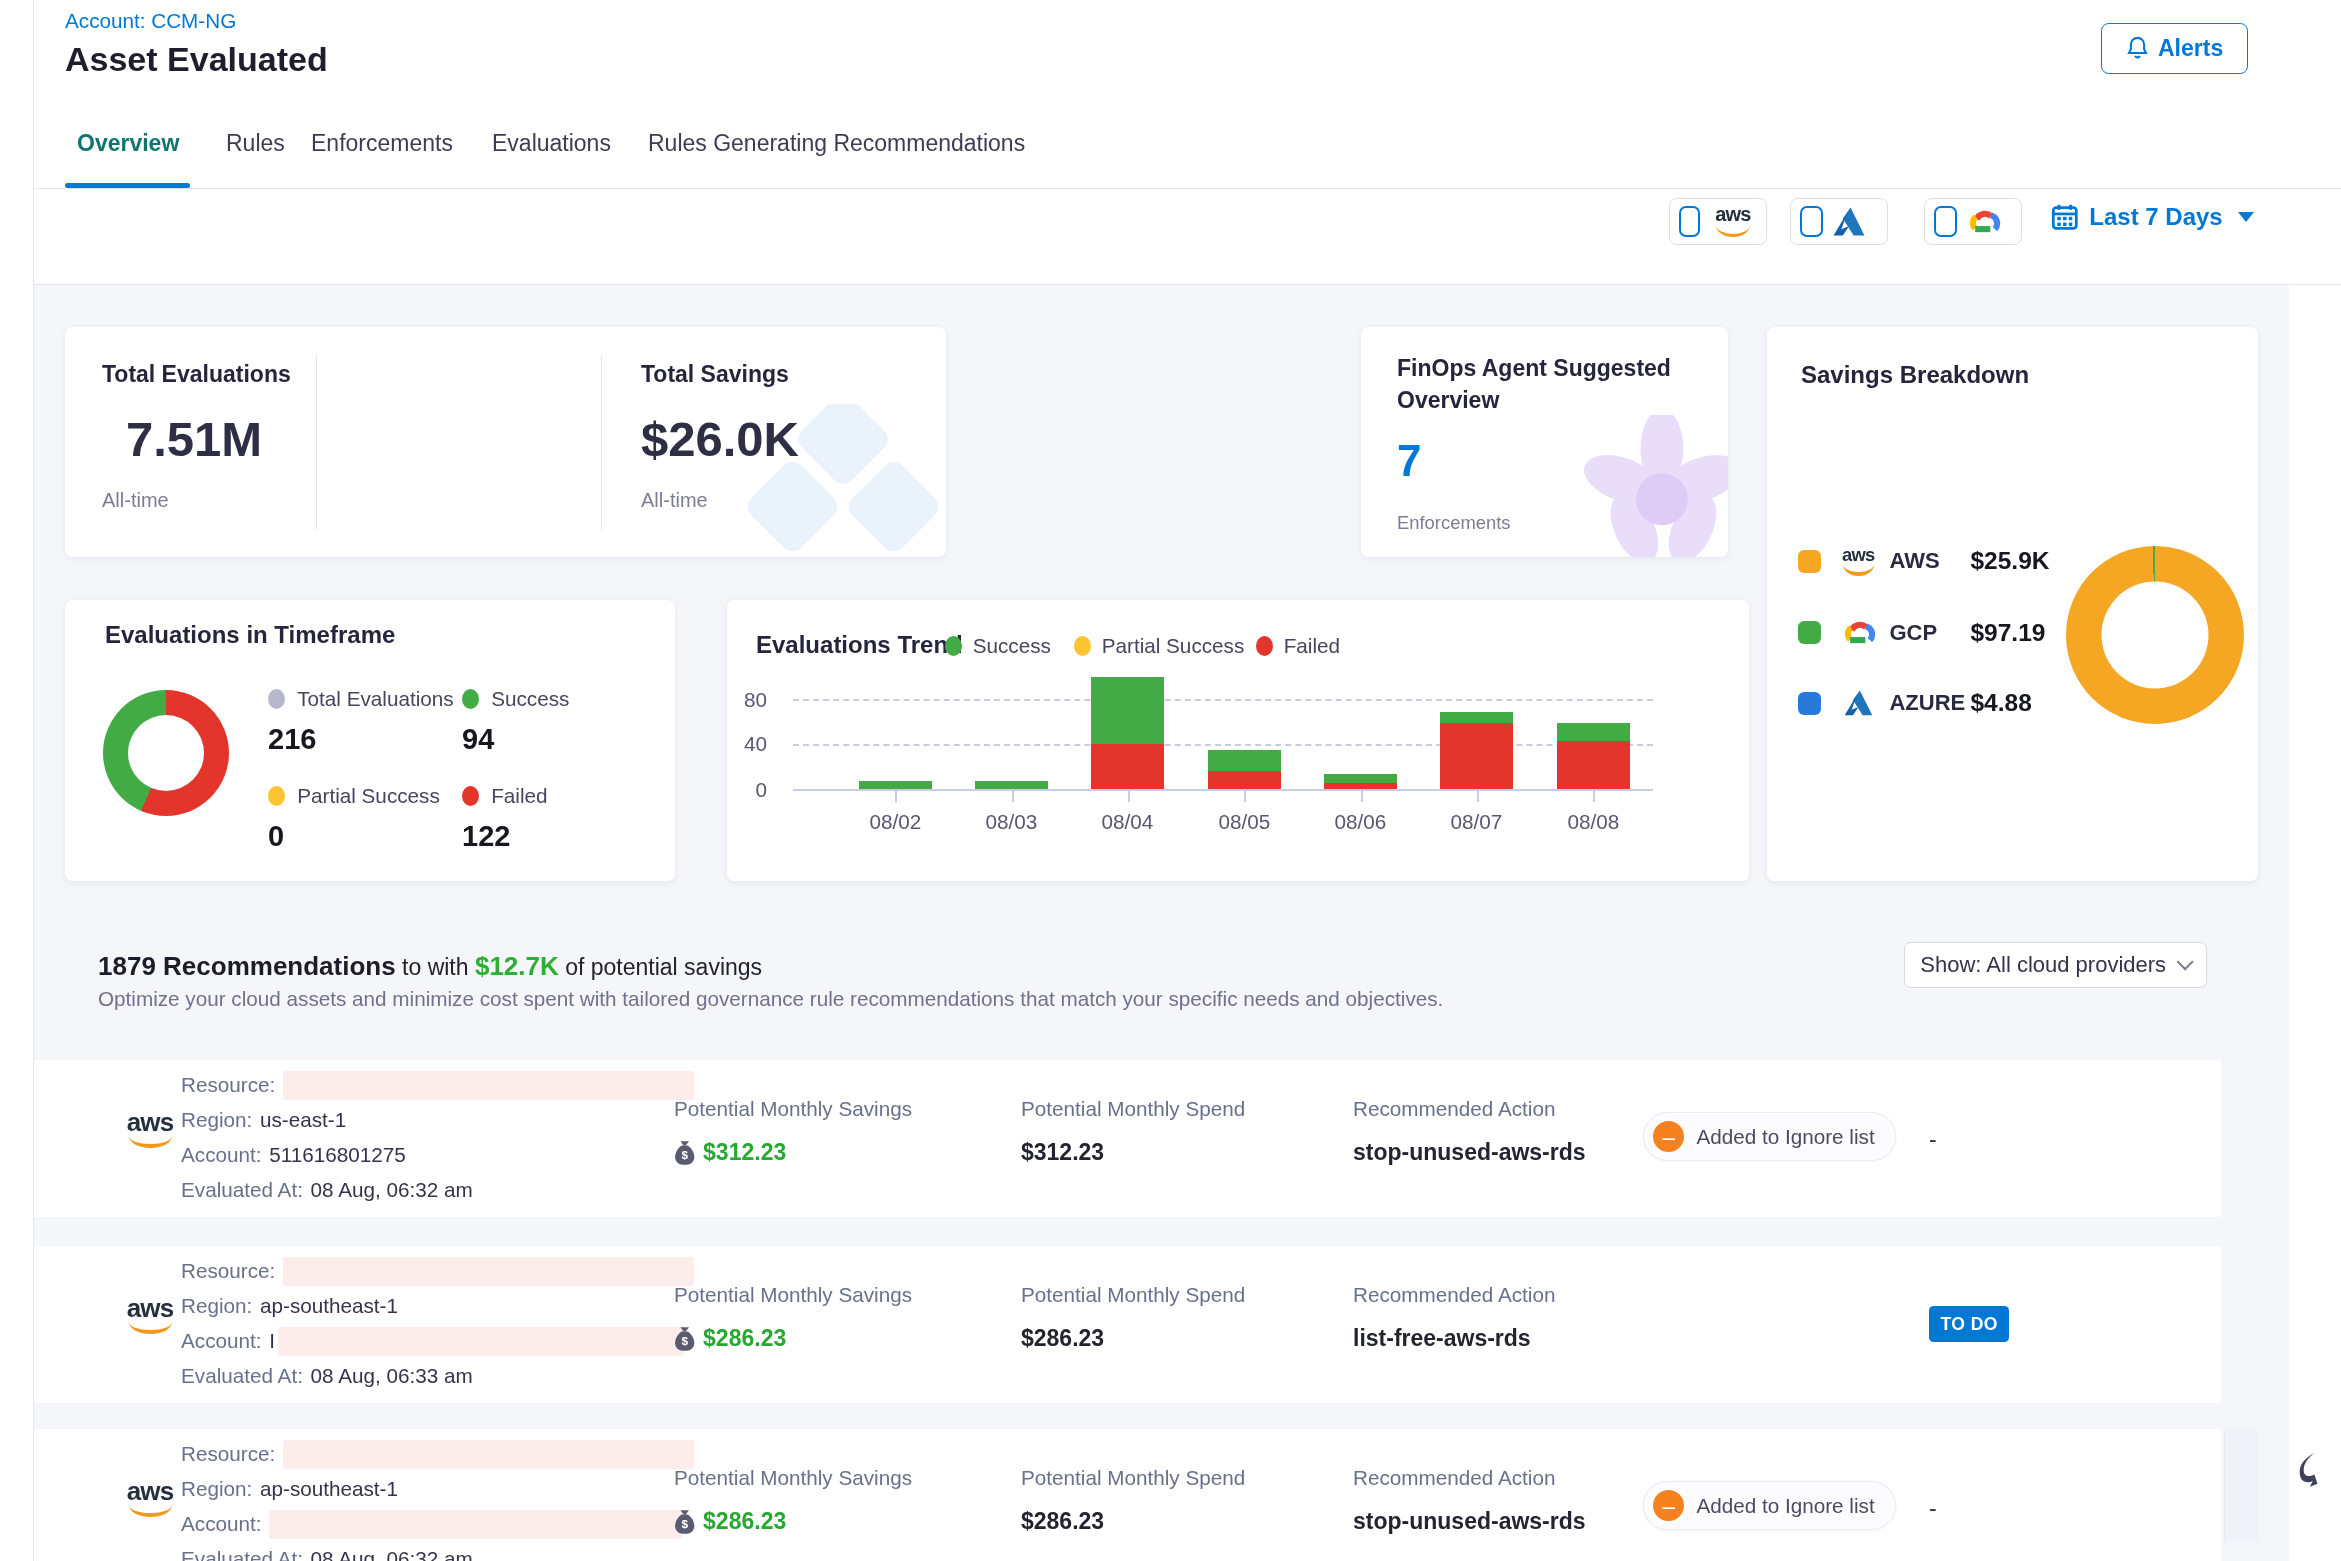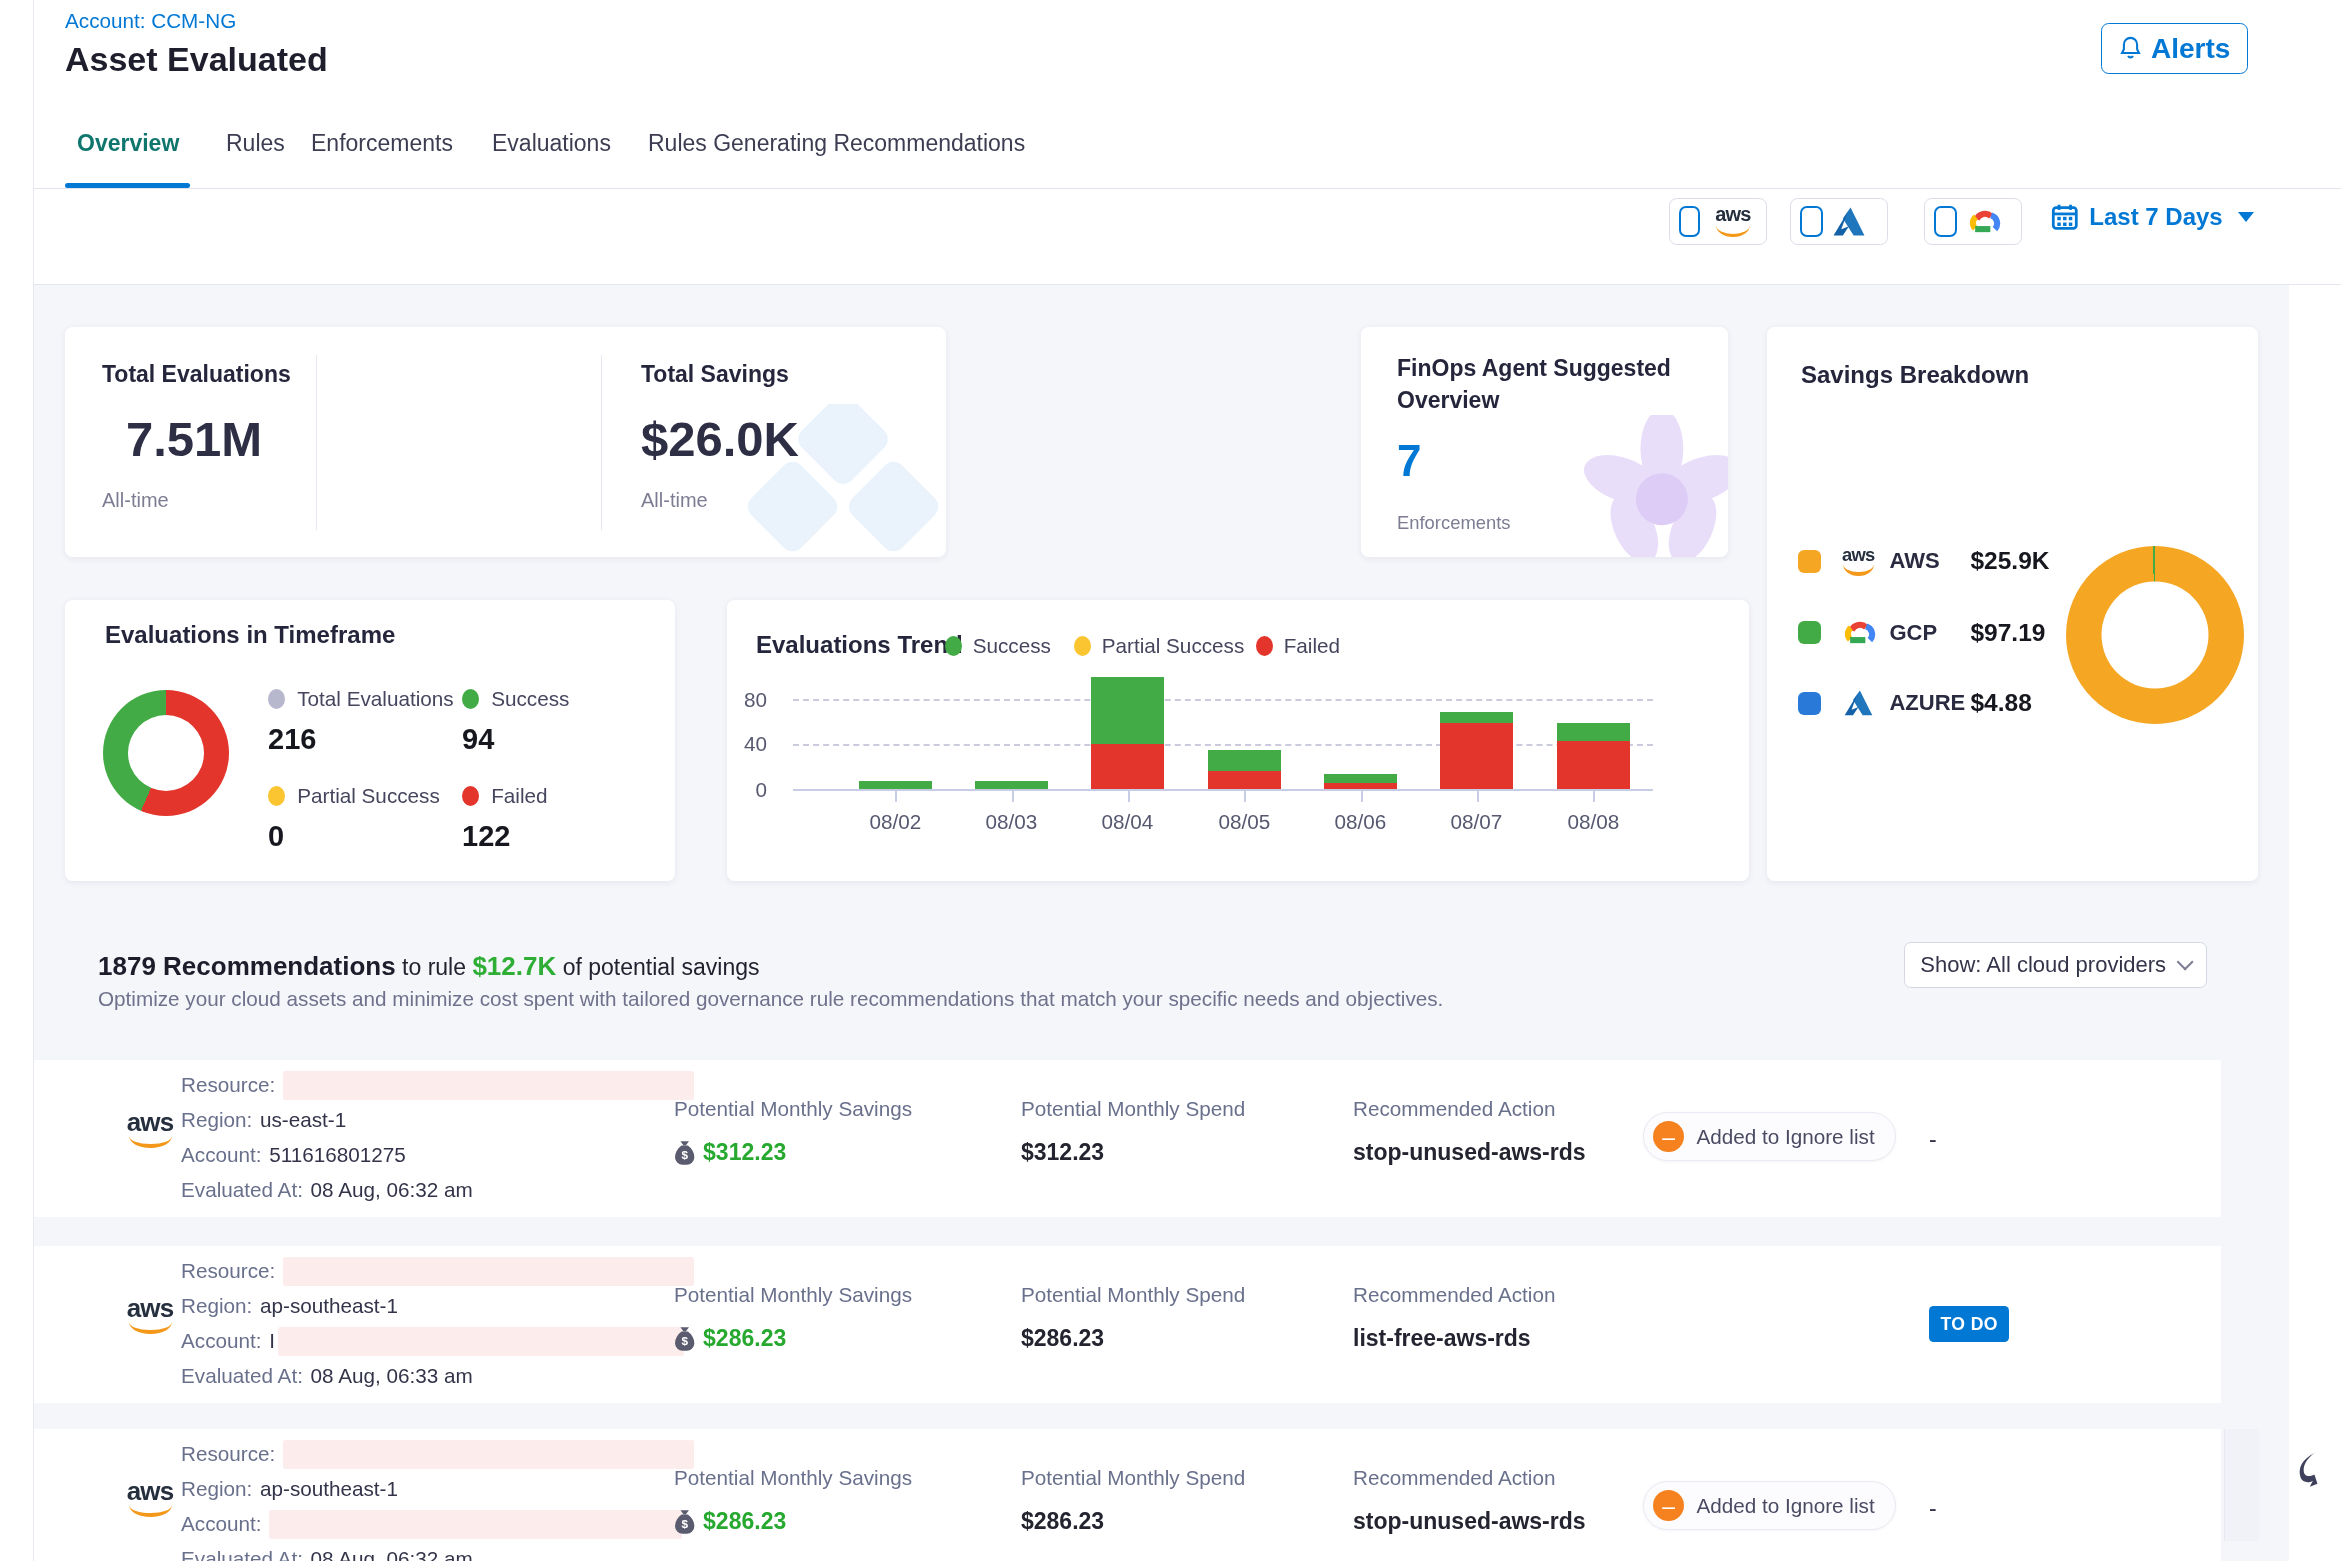--- a/index.html
+++ b/index.html
@@ -11,21 +11,21 @@
   #left-rail { position:absolute; left:0; top:0; width:34px; height:1561px;
                background:#ffffff; border-right:0.8px solid #e7e8f1; }
 
   
   #header { position:absolute; left:34px; top:0; width:2308px; height:112px; background:#fff; }
   #account-link { position:absolute; left:31px; top:9.2px; font-size:20.7px; color:#0278d5; cursor:pointer; }
   #page-title { position:absolute; left:31px; top:40px; font-size:34px; font-weight:bold; color:#1e1e2d; }
   #alerts-btn { position:absolute; left:2067px; top:23px; width:147px; height:51px;
                 border:1.9px solid #0278d5; border-radius:7.7px; background:#fff;
                 display:flex; align-items:center; justify-content:center; gap:9.2px; cursor:pointer; }
-  #alerts-btn span { color:#0278d5; font-size:28px; font-weight:bold; }
+  #alerts-btn span { color:#0278d5; font-size:23px; font-weight:bold; }
 
   
   #tabbar { position:absolute; left:34px; top:112px; width:2308px; height:77px; background:#fff;
             border-bottom:1.5px solid #e2e3ed; }
   .tab { position:absolute; top:18.4px; font-size:23px; color:#3c3d52; cursor:pointer; white-space:nowrap; }
   .tab.active { font-weight:bold; color:#0f766e; }
   #tab-underline { position:absolute; left:31px; top:71px; width:125px; height:5.4px;
                    border-radius:3.8px; background:#0278d5; }
 
   
@@ -388,21 +388,21 @@
       <div class="tlabel" style="left: 580px;">08/06</div>
       <div class="ttick" style="left: 750px;"></div>
       <div class="tlabel" style="left: 696px;">08/07</div>
       <div class="ttick" style="left: 866px;"></div>
       <div class="tlabel" style="left: 813px;">08/08</div>
     </div>
 
   <div id="rec-header">
     <div id="rec-title">
       <b class="count">1879 Recommendations</b>
-      <span>to rule</span>
+      <span>to with</span>
       <b class="amount">$12.7K</b>
       <span>of potential savings</span>
     </div>
     <div id="rec-subtitle">Optimize your cloud assets and minimize cost spent with tailored governance rule recommendations that match your specific needs and objectives.</div>
     <div id="show-filter">
       <span>Show: All cloud providers</span>
       <div class="chev"></div>
     </div>
   </div>
 

